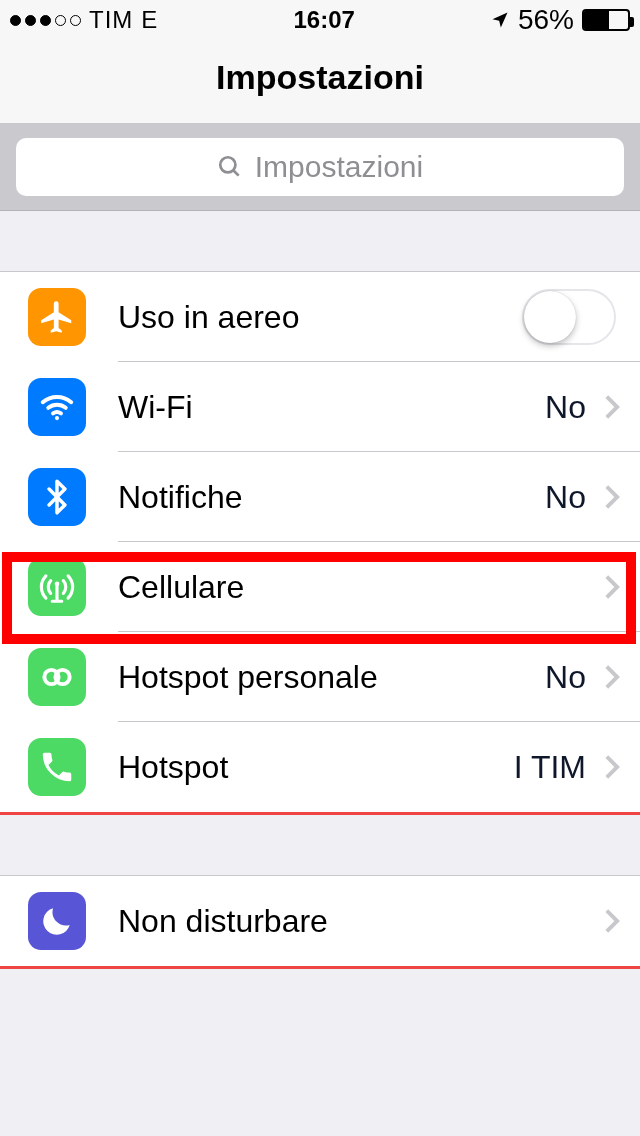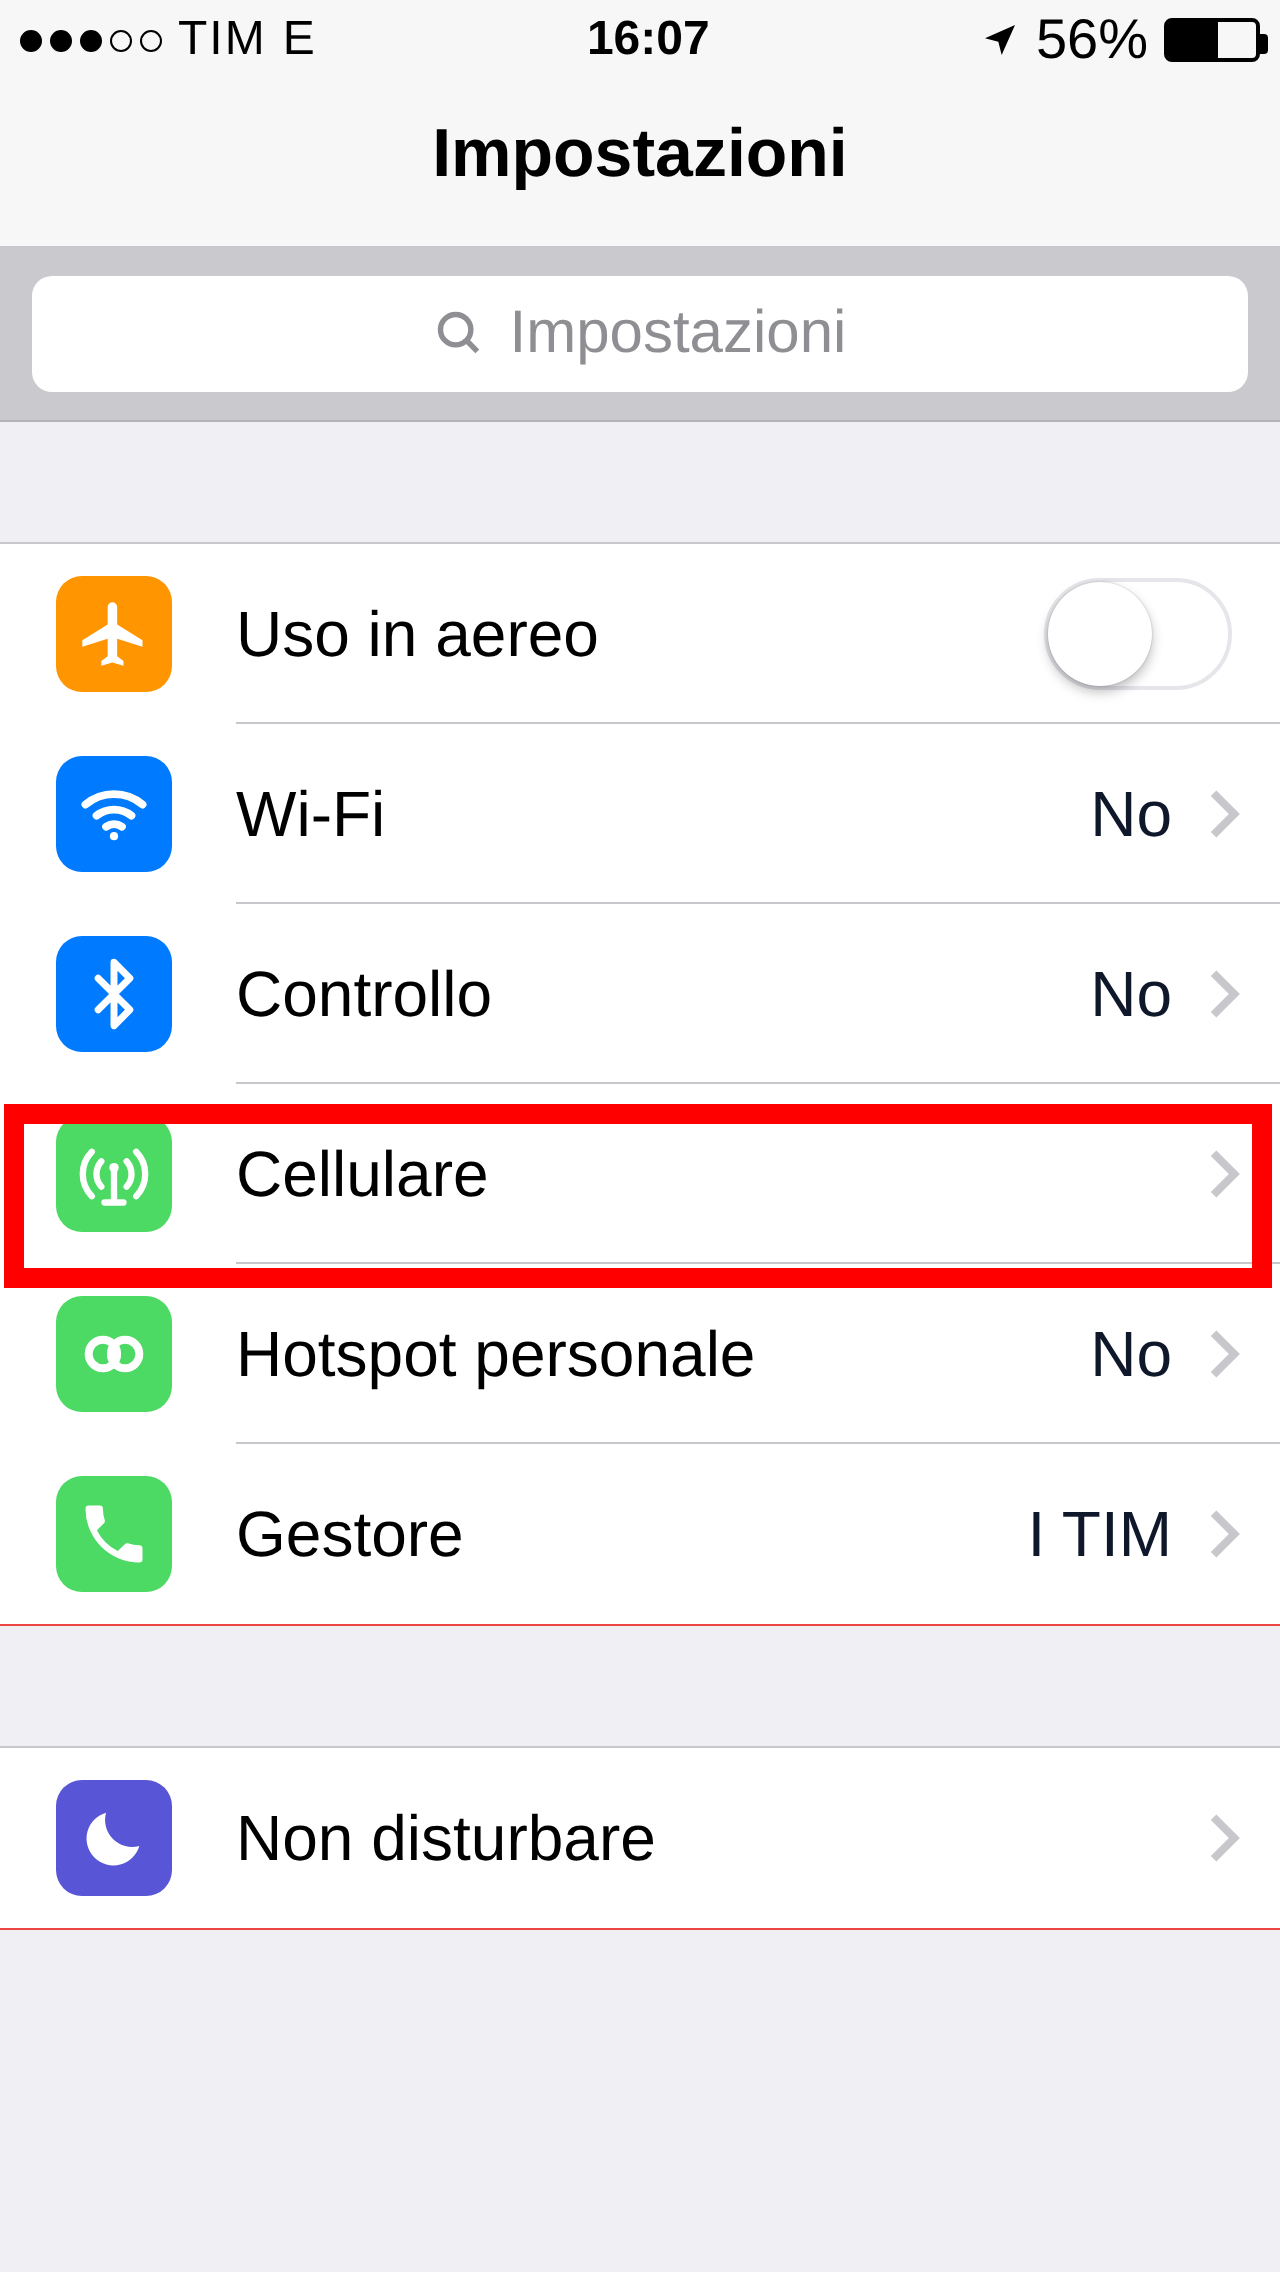--- a/index.html
+++ b/index.html
@@ -69,21 +69,21 @@
   }
   .search-icon svg { width: 26px; height: 26px; display: block; }
 
   
   .section-gap { height: 60px; }
 
   
   .list {
     background: #fff;
     border-top: 1px solid #c8c7cc;
-    border-bottom: 1px solid #ef4444;
+    border-bottom: 3px solid #ef4444;
   }
   .row {
     display: flex;
     align-items: center;
     height: 90px;
     padding-left: 28px;
     position: relative;
   }
   .row .divider {
     position: absolute; bottom: 0; left: 118px; right: 0; height: 1px; background: #c8c7cc;
@@ -207,21 +207,21 @@
       </span>
     <div class="divider"></div>
   </div>
 
   <div class="row">
     <div class="icon-box bg-blue">
       <svg viewBox="0 0 24 24" fill="none" stroke="#fff" stroke-width="2.2" stroke-linejoin="round" stroke-linecap="round">
           <path d="M7 7l10 10-5 5V2l5 5L7 17"></path>
         </svg>
     </div>
-    <div class="row-label">Controllo</div>
+    <div class="row-label">Notifiche</div>
     <div class="row-value">No</div>
     <span class="chevron">
         <svg viewBox="0 0 12 20" fill="none" stroke="#c7c7cc" stroke-width="3">
           <path d="M2 2l8 8-8 8"></path>
         </svg>
       </span>
     <div class="divider"></div>
   </div>
 
   <div class="row">
@@ -260,21 +260,21 @@
       </span>
     <div class="divider"></div>
   </div>
 
   <div class="row">
     <div class="icon-box bg-green">
       <svg viewBox="0 0 24 24" fill="#fff">
           <path d="M6.6 10.8a15 15 0 0 0 6.6 6.6l2.2-2.2a1 1 0 0 1 1-.25 11.5 11.5 0 0 0 3.6.58 1 1 0 0 1 1 1V20a1 1 0 0 1-1 1A17 17 0 0 1 3 4a1 1 0 0 1 1-1h3.5a1 1 0 0 1 1 1 11.5 11.5 0 0 0 .58 3.6 1 1 0 0 1-.25 1l-2.23 2.2z"></path>
         </svg>
     </div>
-    <div class="row-label">Gestore</div>
+    <div class="row-label">Hotspot</div>
     <div class="row-value">I TIM</div>
     <span class="chevron">
         <svg viewBox="0 0 12 20" fill="none" stroke="#c7c7cc" stroke-width="3">
           <path d="M2 2l8 8-8 8"></path>
         </svg>
       </span>
 
   </div>
 
 </div>

